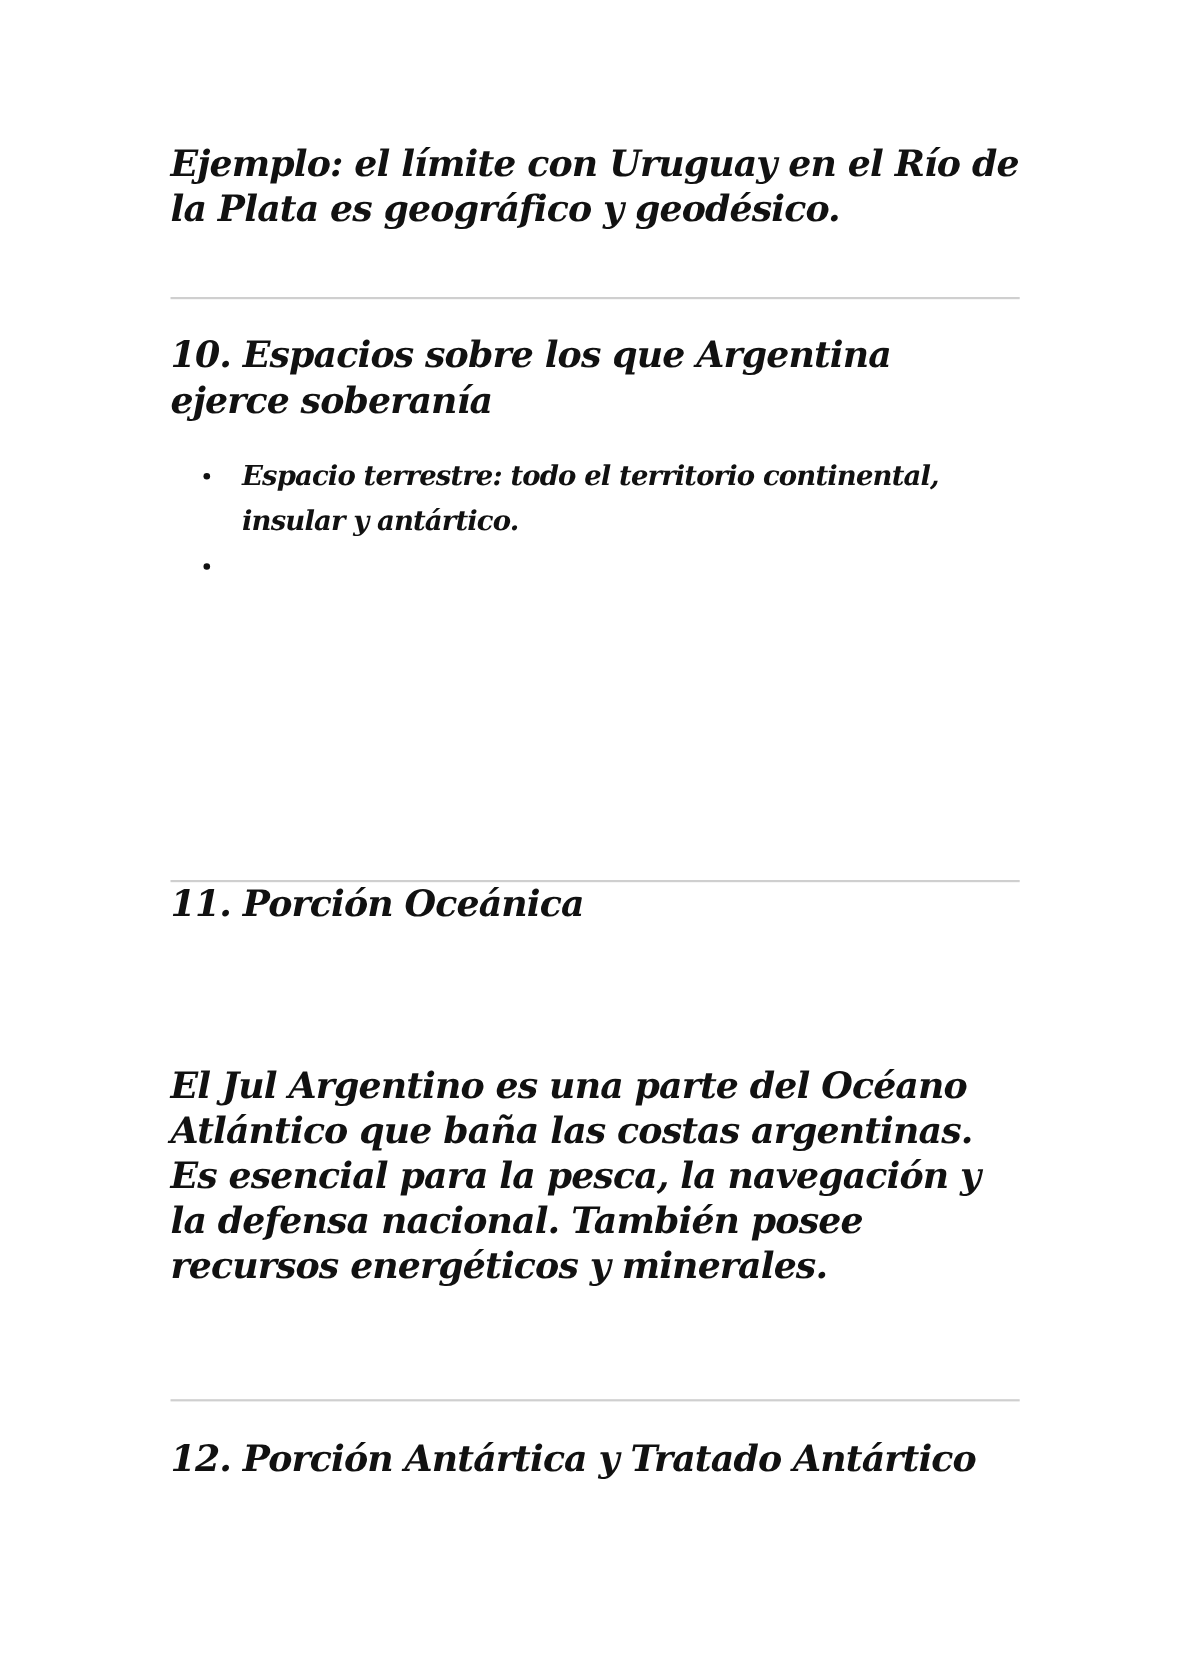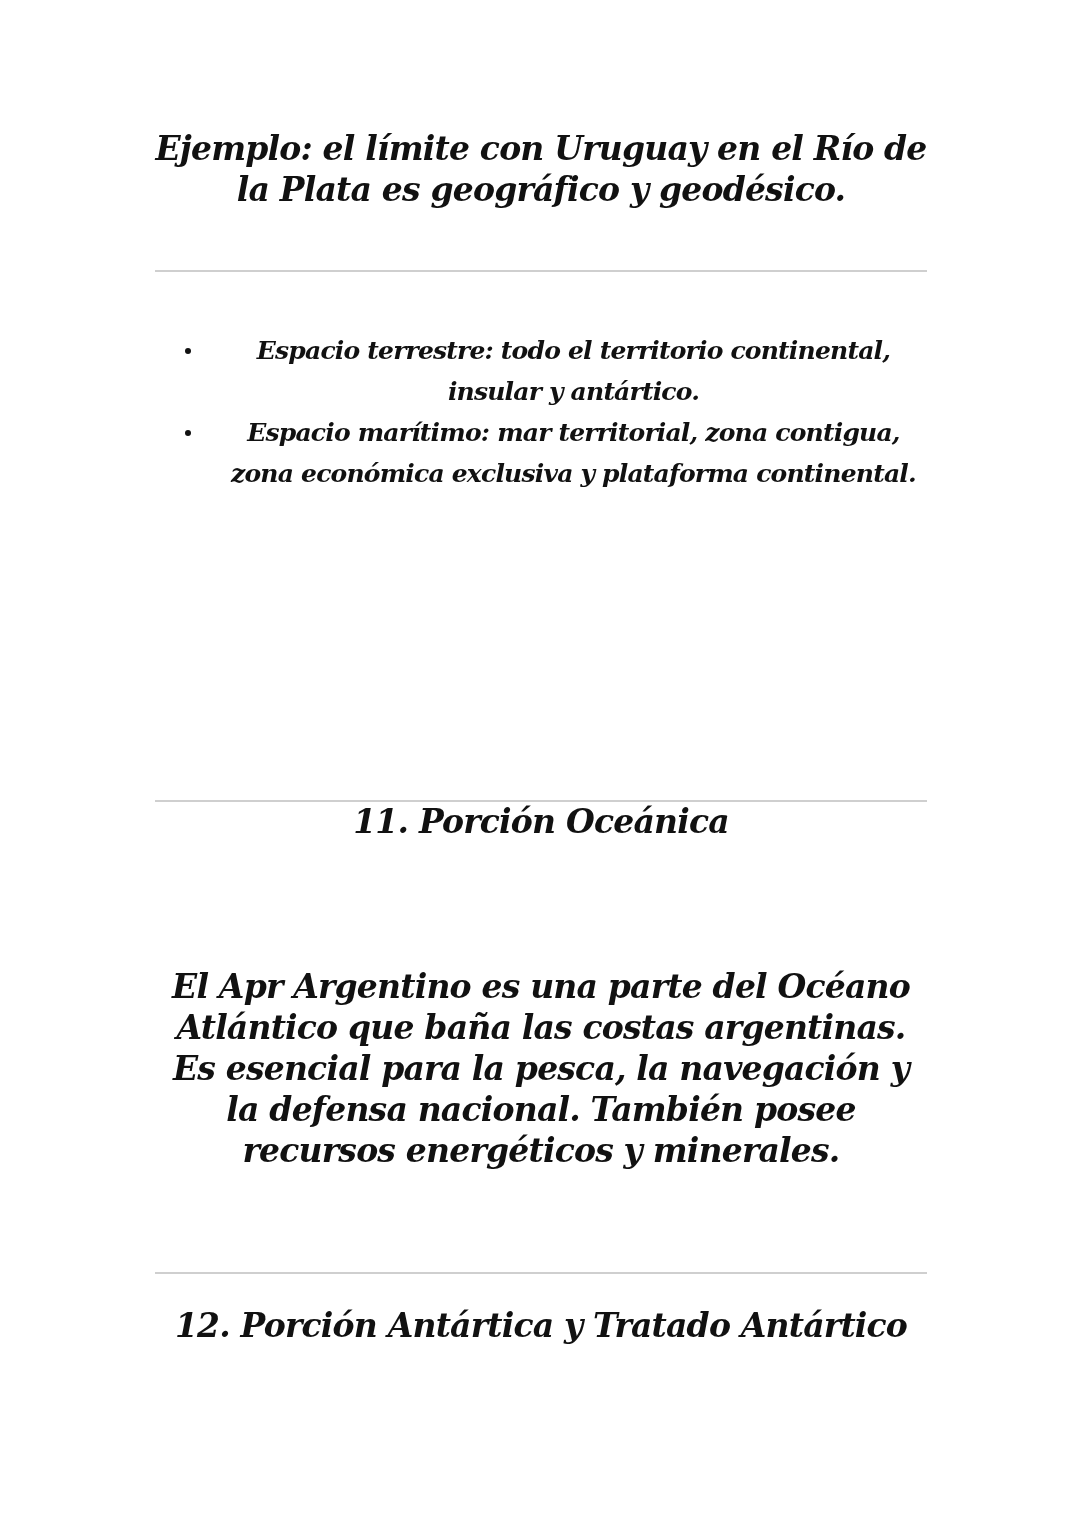--- a/index.html
+++ b/index.html
@@ -20,21 +20,20 @@
     .page {
       position: absolute;
       left: 155px;
       top: 0;
       width: 772px;
     }
     .block {
       position: absolute;
       left: 0;
       width: 772px;
-      text-align: center;
     }
     .para {
       font-size: 33px;
       line-height: 41px;
       margin: 0;
       letter-spacing: -0.8px;
     }
     .heading {
       font-size: 33px;
       line-height: 41px;
@@ -78,40 +77,40 @@
 
 <div class="page">
 
   <div class="block" style="top:128px;">
     <p class="para">Ejemplo: el límite con Uruguay en el Río de la Plata es geográfico y geodésico.</p>
   </div>
 
   <hr class="divider" style="top:270px;">
 
   <div class="block" style="top:302px;">
+    <h2 class="heading">10. Espacios sobre los que Argentina ejerce soberanía</h2>
     <ul class="bullets" style="margin-top:28px;">
       <li>
         <span class="bullet-dot"></span>
         <span>Espacio terrestre: todo el territorio continental, insular y antártico.</span>
       </li>
       <li>
         <span class="bullet-dot"></span>
-        <span>Espacio marítimo: mar territorial, zona contigua, zona económica exclusiva y plataforma continental.</span>
       </li>
     </ul>
   </div>
 
   <hr class="divider" style="top:800px;">
 
   <div class="block" style="top:801px;">
     <h2 class="heading">11. Porción Oceánica</h2>
   </div>
 
   <div class="block" style="top:966px;">
-    <p class="para">El Apr Argentino es una parte del Océano Atlántico que baña las costas argentinas. Es esencial para la pesca, la navegación y la defensa nacional. También posee recursos energéticos y minerales.</p>
+    <p class="para">El Jul Argentino es una parte del Océano Atlántico que baña las costas argentinas. Es esencial para la pesca, la navegación y la defensa nacional. También posee recursos energéticos y minerales.</p>
   </div>
 
   <hr class="divider" style="top:1272px;">
 
   <div class="block" style="top:1305px;">
     <h2 class="heading">12. Porción Antártica y Tratado Antártico</h2>
   </div>
 
 </div>
 

